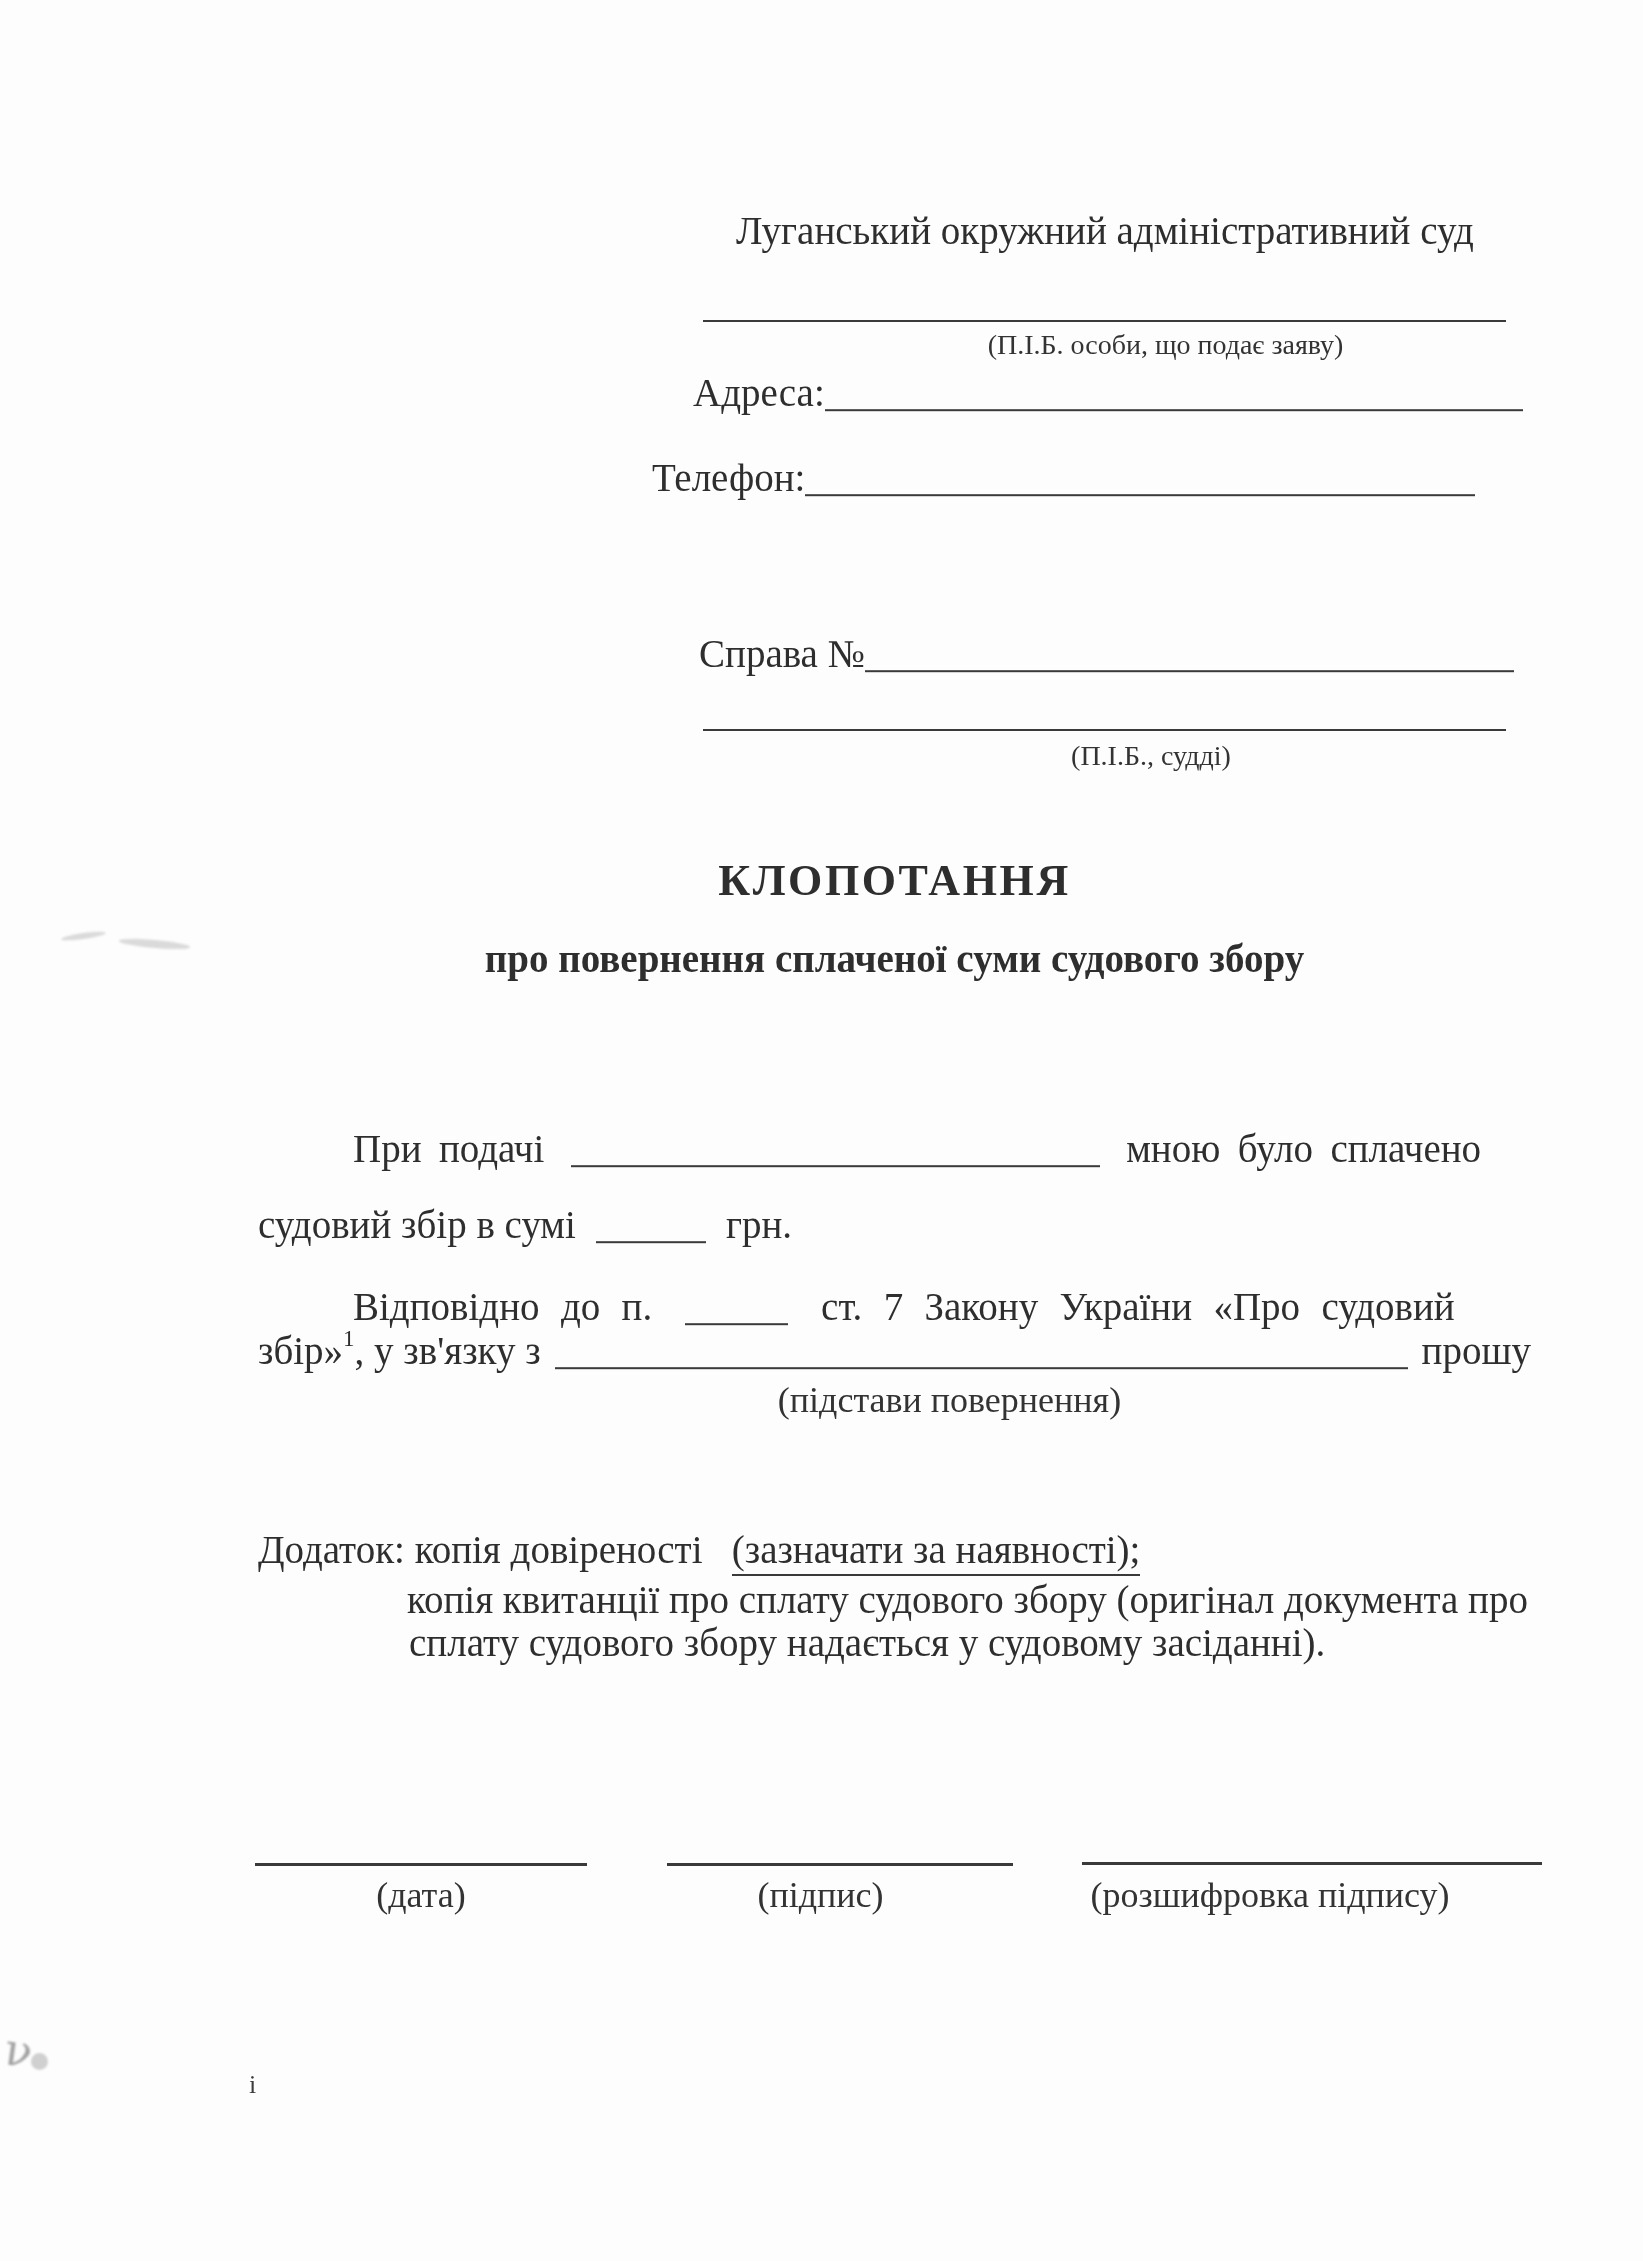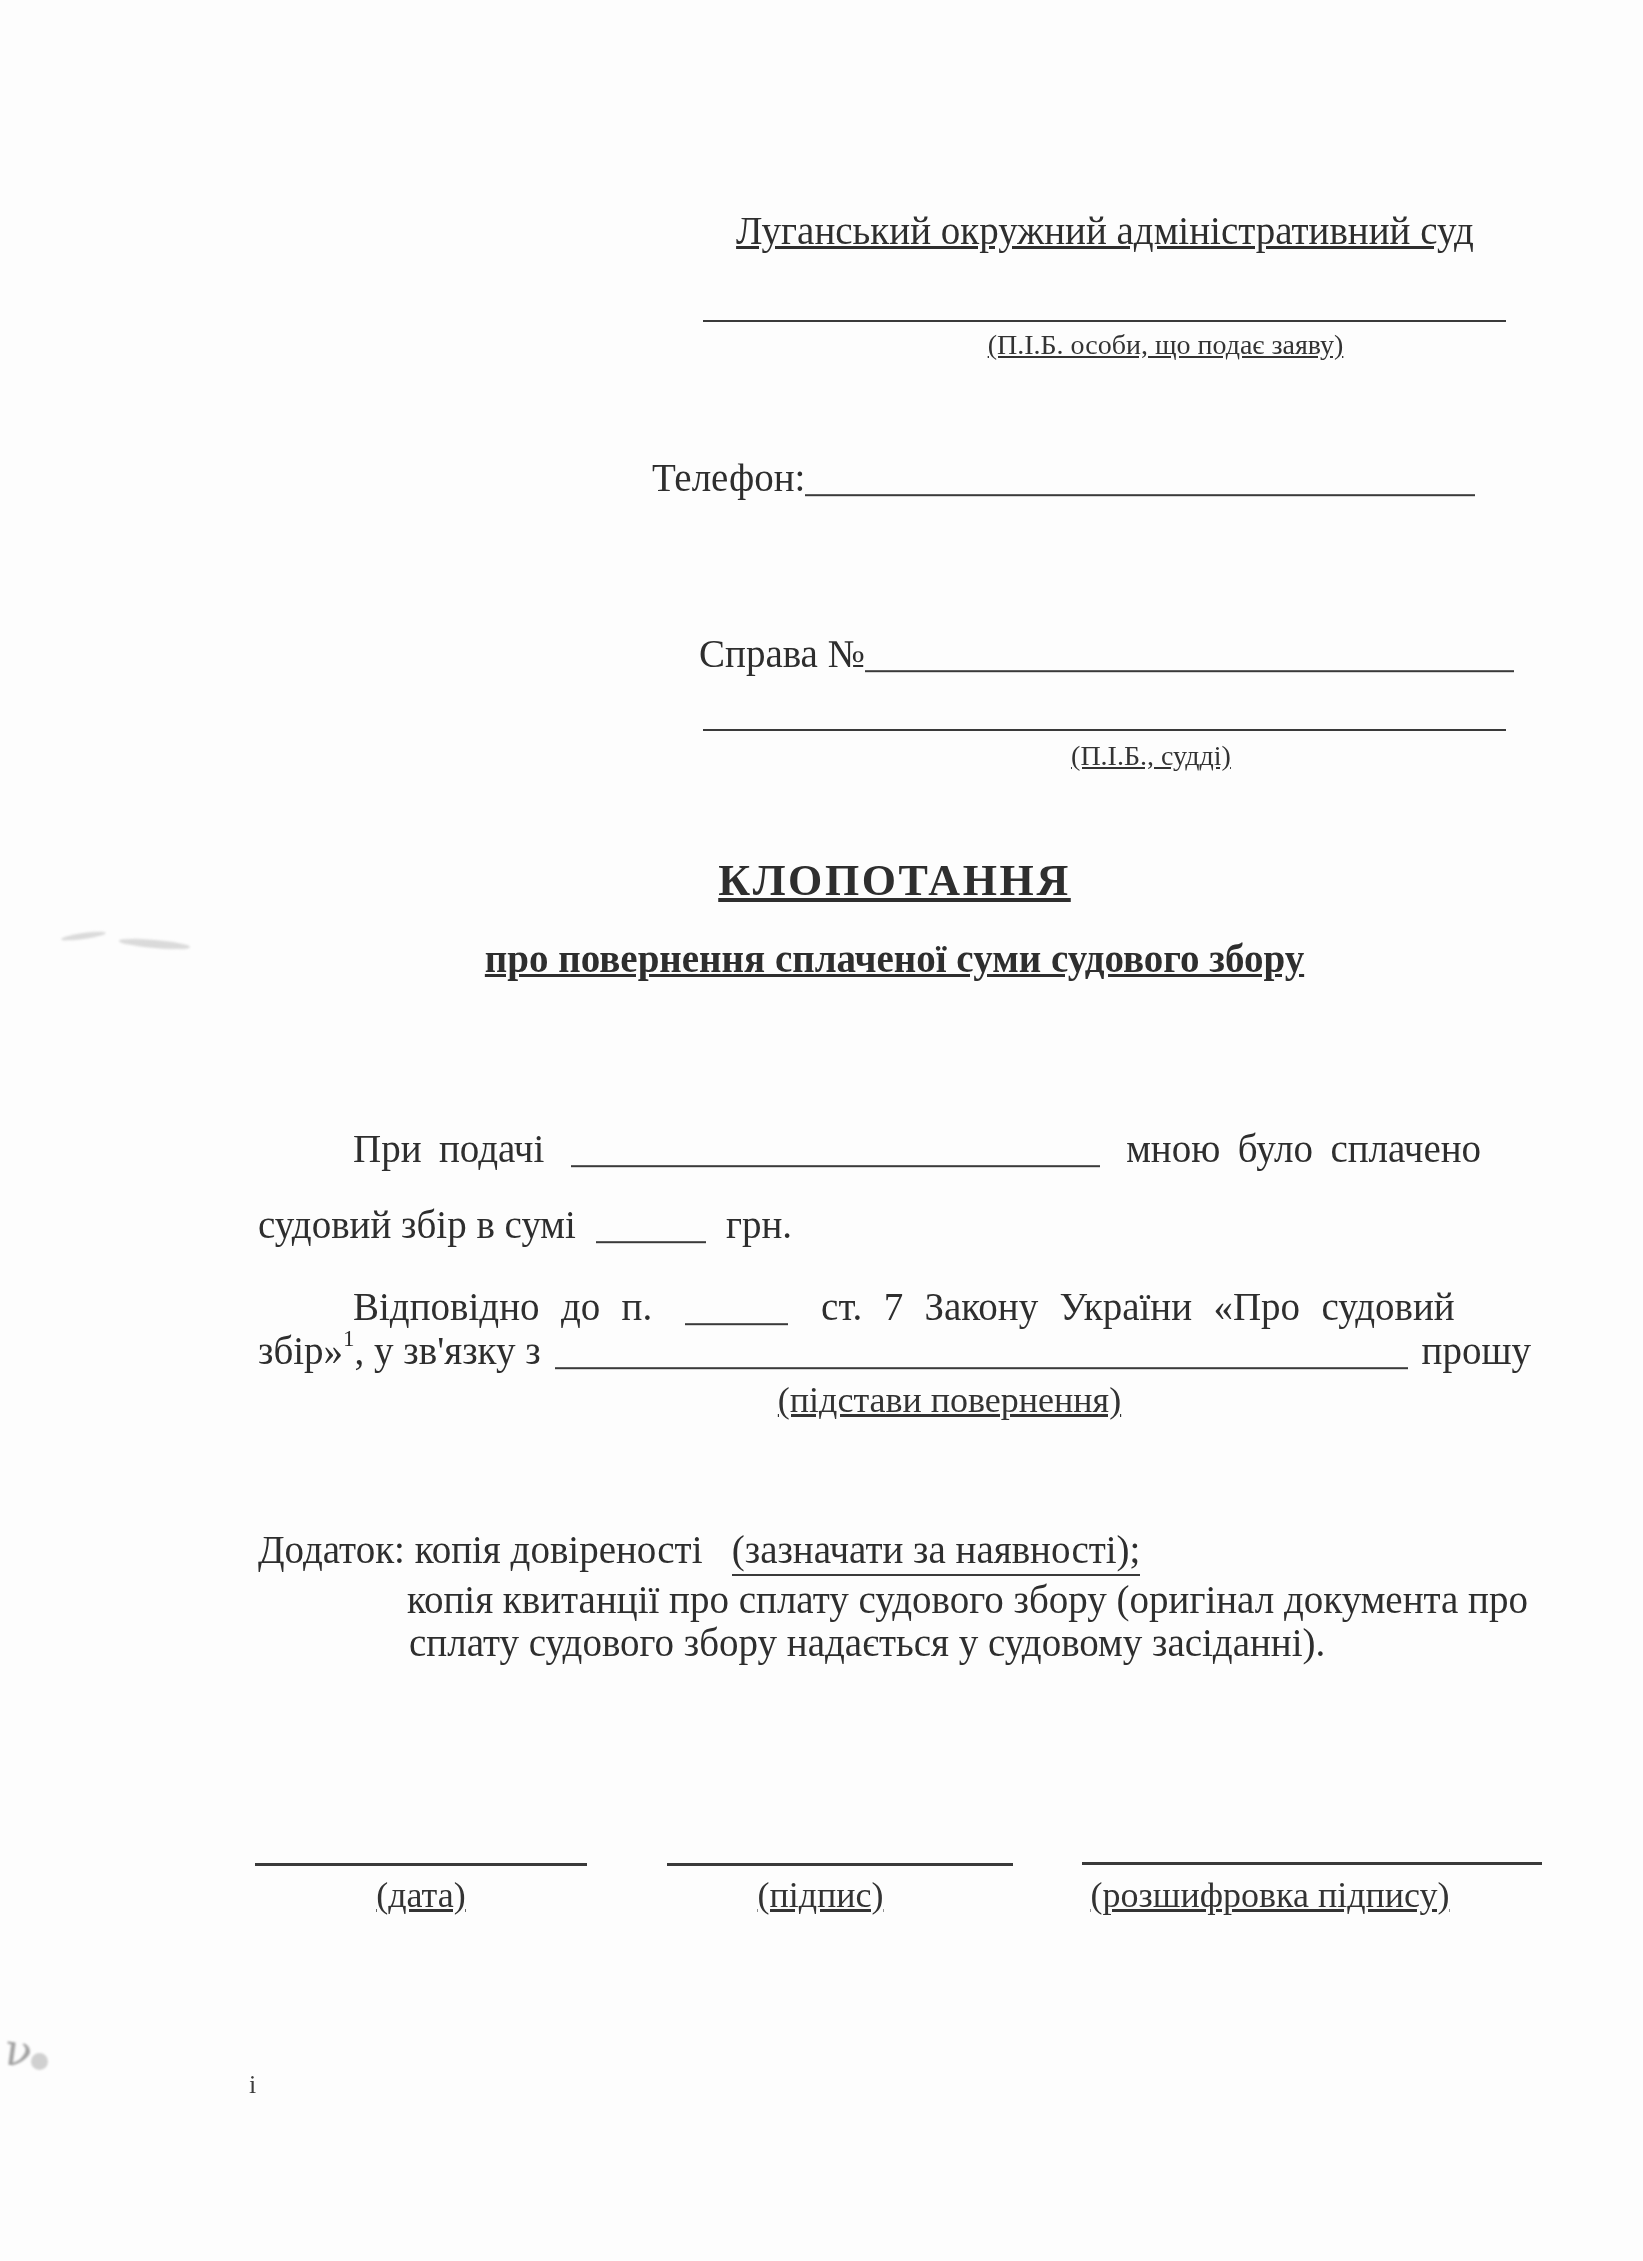--- a/index.html
+++ b/index.html
@@ -11,21 +11,21 @@
   .page{
     position:relative;
     width:1644px;height:2261px;
     background:var(--paper);
     font-family:"Liberation Serif","DejaVu Serif",serif;
     color:var(--ink);
     overflow:hidden;
   }
   .abs{position:absolute;}
   .txt{font-size:39px;line-height:1.15;white-space:nowrap;}
-  .center{text-align:center;text-decoration:underline;}
+  .center{text-align:center;}
   .bold{font-weight:bold;}
   .small-caption{font-size:28px;color:#333;}
   .mid-caption{font-size:36px;color:#333;}
   .rule{position:absolute;border-top:2.6px solid var(--line);height:0;}
   .row{display:flex;align-items:baseline;}
   .fill{flex:1;border-bottom:2.6px solid var(--line);transform:translateY(5.2px);}
   .blank{display:inline-block;border-bottom:2.6px solid var(--line);transform:translateY(5.2px);}
   sup{font-size:23px;position:relative;top:-3.9px;}
   .u-att{display:inline-block;border-bottom:2.6px solid var(--line);padding-bottom:1.3px;}
   .smudge{position:absolute;filter:blur(1.3px);opacity:.35;background:#9a9a9a;border-radius:50%;}
@@ -39,20 +39,24 @@
 </head>
 <body>
 
 <div class="page">
 
   <div class="abs txt center" style="left:683px;top:209px;width:844px;">Луганський окружний адміністративний суд</div>
 
   <div class="rule" style="left:703px;top:320px;width:803px;"></div>
   <div class="abs small-caption center" style="left:703px;top:329px;width:803px;padding-left:122px;box-sizing:border-box;">(П.І.Б. особи, що подає заяву)</div>
 
+  <div class="abs row txt" style="left:693px;top:371px;width:830px;">
+    <span>Адреса:</span>
+    <span class="fill"></span>
+  </div>
 
   <div class="abs row txt" style="left:652px;top:456px;width:823px;">
     <span>Телефон:</span>
     <span class="fill"></span>
   </div>
 
 
   <div class="abs row txt" style="left:699px;top:632px;width:815px;">
     <span>Справа №</span>
     <span class="fill"></span>

